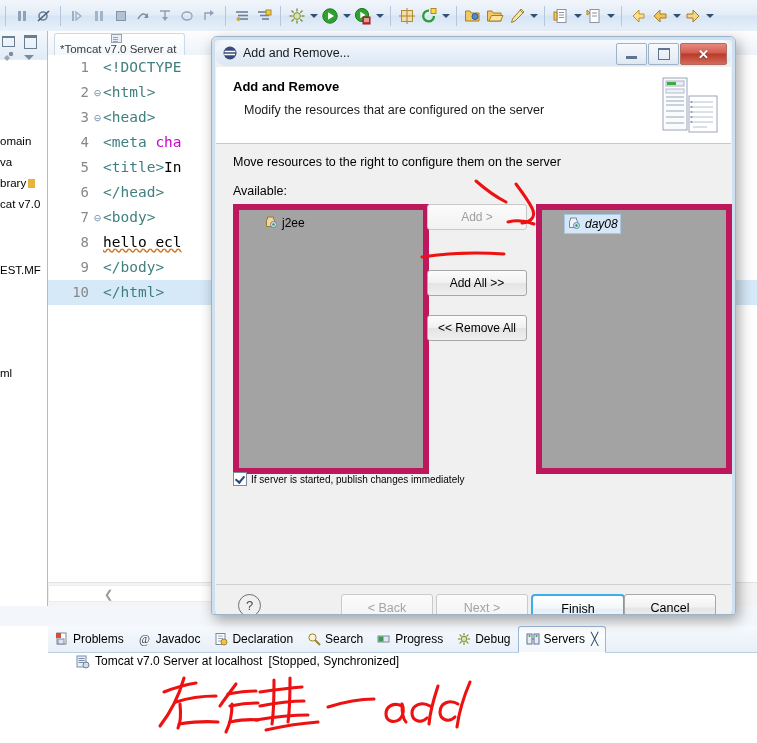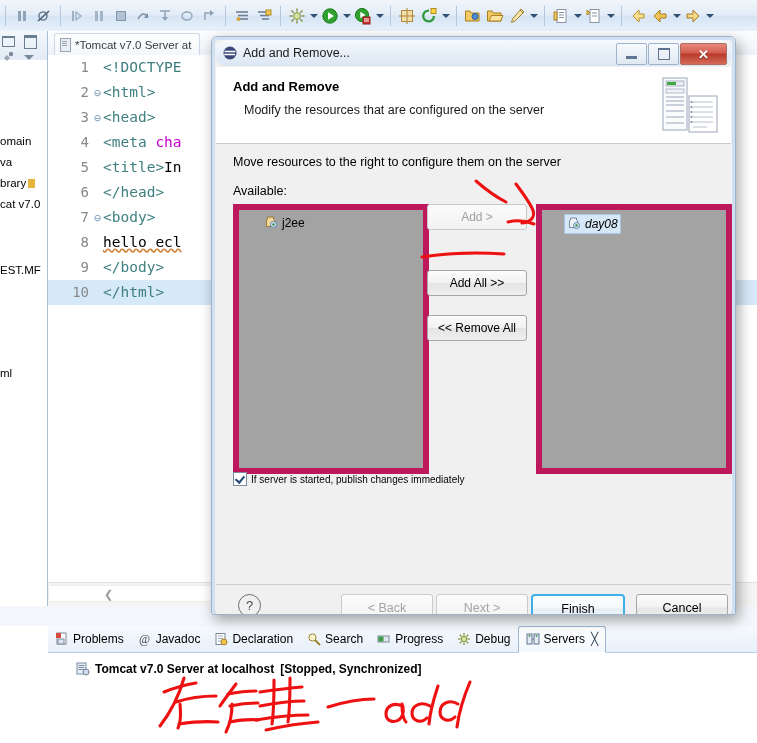--- a/index.html
+++ b/index.html
@@ -52,21 +52,21 @@
   #editor{
     position:absolute;left:48px;top:31px;width:709px;height:575px;background:#ffffff;
   }
   #edtab{
     position:absolute;left:0;top:0;width:709px;height:24px;
     background:linear-gradient(to bottom,#fdfdfe,#eef3f9);
   }
   #edtab-inner{
     position:absolute;left:6px;top:2px;height:21px;display:flex;align-items:center;
     background:linear-gradient(to bottom,#ffffff,#f3f7fb);
-    border:1px solid #cdd9e6;border-bottom:none;border-radius:3px 3px 0 0;padding:0 8px 0 5px;
+    border:1px solid #cdd9e6;border-bottom:none;border-radius:3px 3px 0 0;padding:0 8px 0 5px;flex-direction:column;
   }
   #edtab-label{font-size:11.5px;color:#3a3a3a;white-space:nowrap;}
   .tabfile-ico{width:9px;height:12px;background:#e9eef4;border:1px solid #97a5b5;margin-right:4px;position:relative;}
   .tabfile-ico::after{content:"";position:absolute;left:1px;top:2px;width:5px;height:1px;
     box-shadow:0 0 0 0 #97a5b5,0 2px 0 0 #97a5b5,0 4px 0 0 #97a5b5;background:#97a5b5;}
 
   #codearea{
     position:absolute;left:0;top:24px;width:709px;height:527px;background:#fff;
     font-family:"DejaVu Sans Mono","Liberation Mono",monospace;
     font-size:14.5px;
@@ -102,22 +102,22 @@
     display:flex;align-items:center;border-bottom:1px solid #b9cde4;
   }
   .vtab{display:flex;align-items:center;height:26px;padding:0 7px;font-size:12px;color:#000;white-space:nowrap;}
   .vtab.active{
     background:linear-gradient(to bottom,#ffffff,#f2f7fc);
     border:1px solid #9cb8d6;border-bottom:1px solid #fff;border-radius:3px 3px 0 0;height:25px;
   }
   .vico{width:14px;height:14px;margin-right:4px;flex:none;}
   .vclose{margin-left:6px;color:#33495f;font-size:12px;}
   #srvrow{
-    position:absolute;left:48px;top:48px;width:709px;height:22px;display:flex;align-items:flex-end;
-    padding-left:27px;box-sizing:border-box;font-size:12px;font-weight:bold;
+    position:absolute;left:48px;top:48px;width:709px;height:22px;display:flex;align-items:flex-start;
+    padding-left:27px;box-sizing:border-box;font-size:12px;
   }
   #srvrow .sico{width:15px;height:15px;margin-right:5px;flex:none;}
 
   
   #hand{position:absolute;left:150px;top:672px;width:420px;height:71px;pointer-events:none;}
   #arrow-anno{position:absolute;left:418px;top:178px;width:210px;height:80px;pointer-events:none;z-index:60;}
   #under-anno{position:absolute;left:418px;top:248px;width:130px;height:18px;pointer-events:none;z-index:60;}
 
   
   #dlg{
@@ -209,21 +209,21 @@
     background:linear-gradient(to bottom,#fcfcfc 0%,#f2f2f2 48%,#e5e5e5 52%,#f0f0f0 100%);
   }
   .fbtn.disabled{color:#a3a3a3;border-color:#cacaca;background:linear-gradient(to bottom,#fbfbfb,#f3f3f3);}
   .fbtn.primary{
     border:2px solid #3daee9;border-radius:4px;
     background:linear-gradient(to bottom,#ffffff 0%,#f4f8fb 48%,#e6eef5 52%,#f2f7fb 100%);
   }
   #b-back{left:125px;}
   #b-next{left:220px;}
   #b-finish{left:315px;}
-  #b-cancel{left:420px;}
+  #b-cancel{left:408px;}
 </style>
 </head>
 <body>
 
 <div id="toolbar">
   <div class="tb-sep"></div>
 
   <div class="tb-btn">
     <svg class="ico" width="16" height="16" viewBox="0 0 16 16">
         <rect x="4" y="3" width="3" height="10" fill="#8fa4bb"></rect>

